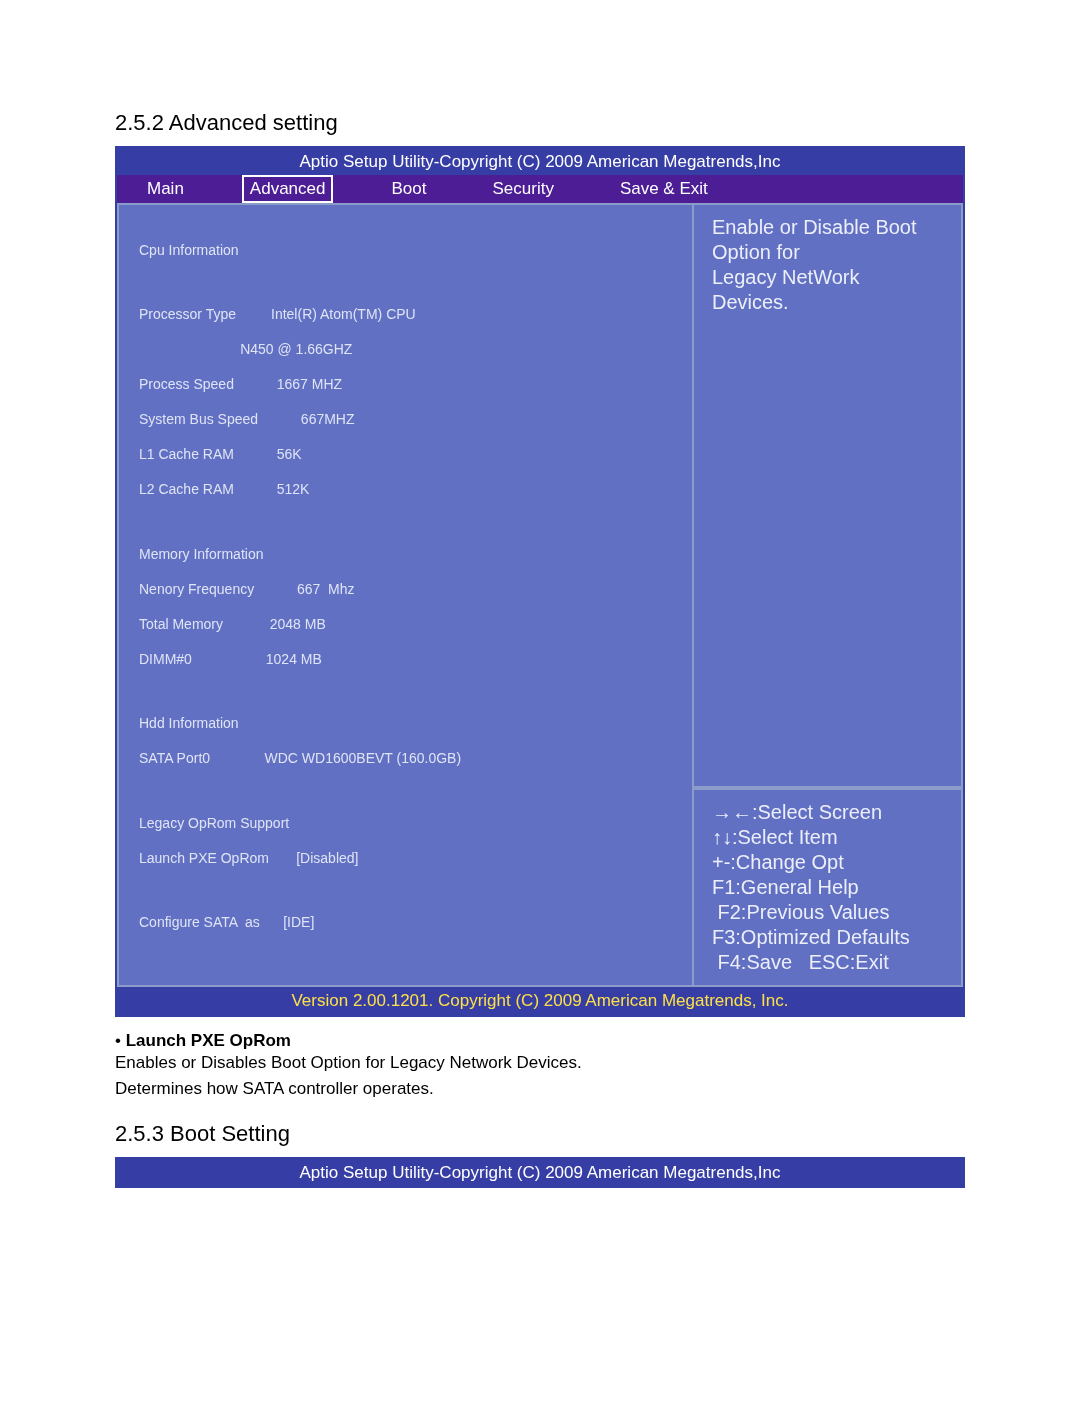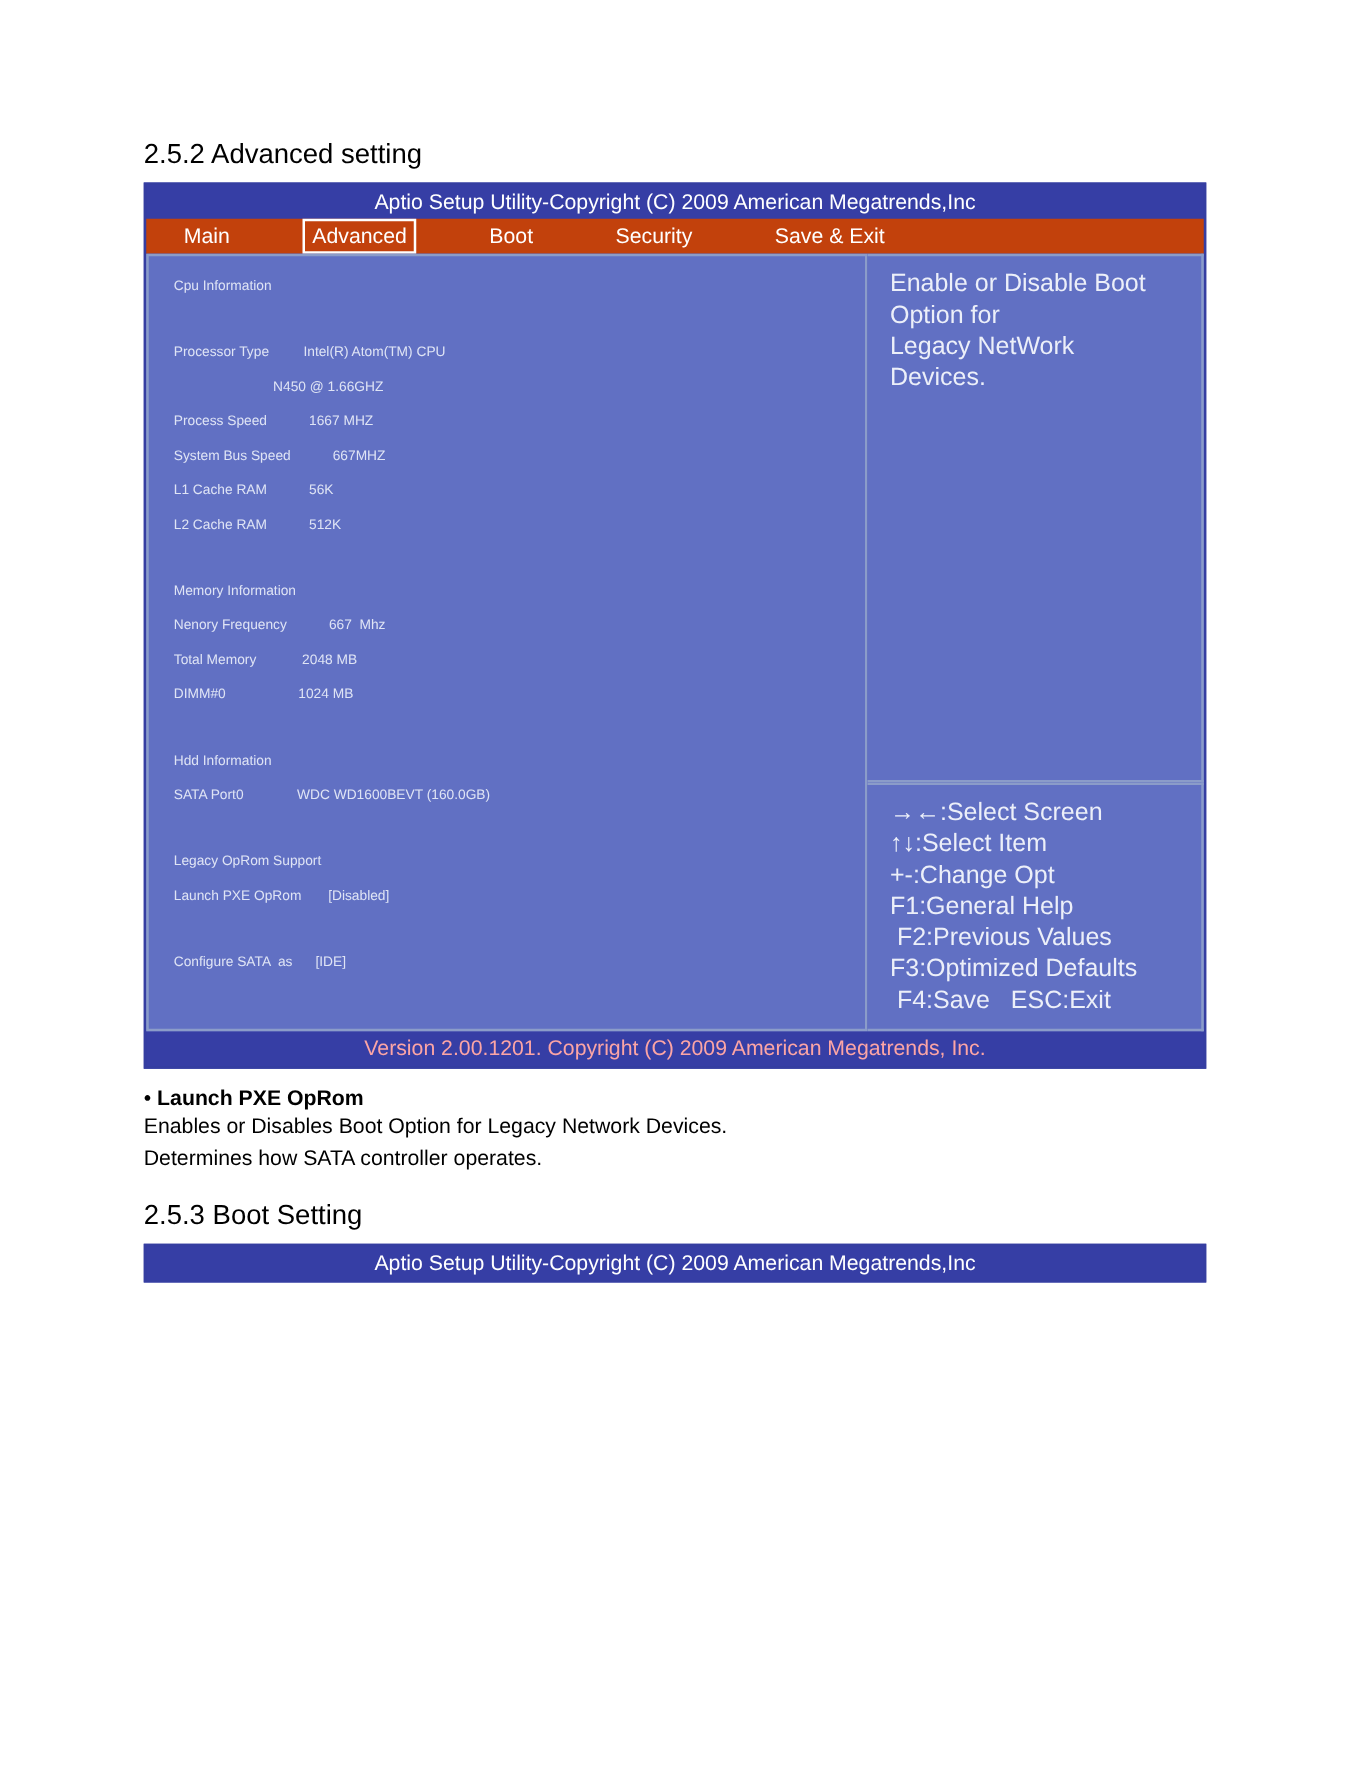--- a/index.html
+++ b/index.html
@@ -24,21 +24,21 @@
     background: #363ea5;
   }
   .bios-title {
     color: #fff;
     text-align: center;
     padding: 4px 0 3px 0;
     font-size: 17px;
   }
   .bios-tabs {
     display: flex;
-    background: #c2410c;
+    background: #4c1d95;
     padding: 0 22px 0 22px;
   }
   .bios-tab {
     color: #fff;
     font-size: 17px;
     padding: 2px 6px;
     margin-right: 50px;
     border: 2px solid transparent;
   }
   .bios-tab.selected {
@@ -47,43 +47,43 @@
   .bios-body {
     display: flex;
     align-items: stretch;
   }
   .bios-left {
     flex: 0 0 63%;
     border: 2px solid #8b9cc9;
     border-right: 2px solid #8b9cc9;
     background: #6170c3;
     color: #dfe4f5;
-    font-size: 11px;
+    font-size: 14px;
     line-height: 1.25;
-    padding: 4px 20px 18px 20px;
+    padding: 19px 20px 18px 20px;
   }
   .bios-right {
     flex: 1;
     display: flex;
     flex-direction: column;
     gap: 0;
   }
   .bios-help-top, .bios-help-bot {
     border: 2px solid #8b9cc9;
     border-left: none;
     background: #6170c3;
     color: #eceff9;
     padding: 10px 12px 10px 18px;
     font-size: 20px;
     line-height: 1.25;
   }
   .bios-help-top { flex: 1; }
   .bios-help-bot { }
   .bios-version {
-    color: #fca5a5;
+    color: #fde047;
     text-align: center;
     padding: 4px 0;
     font-size: 17px;
   }
   .blank { height: 12px; }
   .txt-block {
     margin: 14px 0 0 0;
   }
   .bullet-line {
     margin: 0 0 2px 0;

